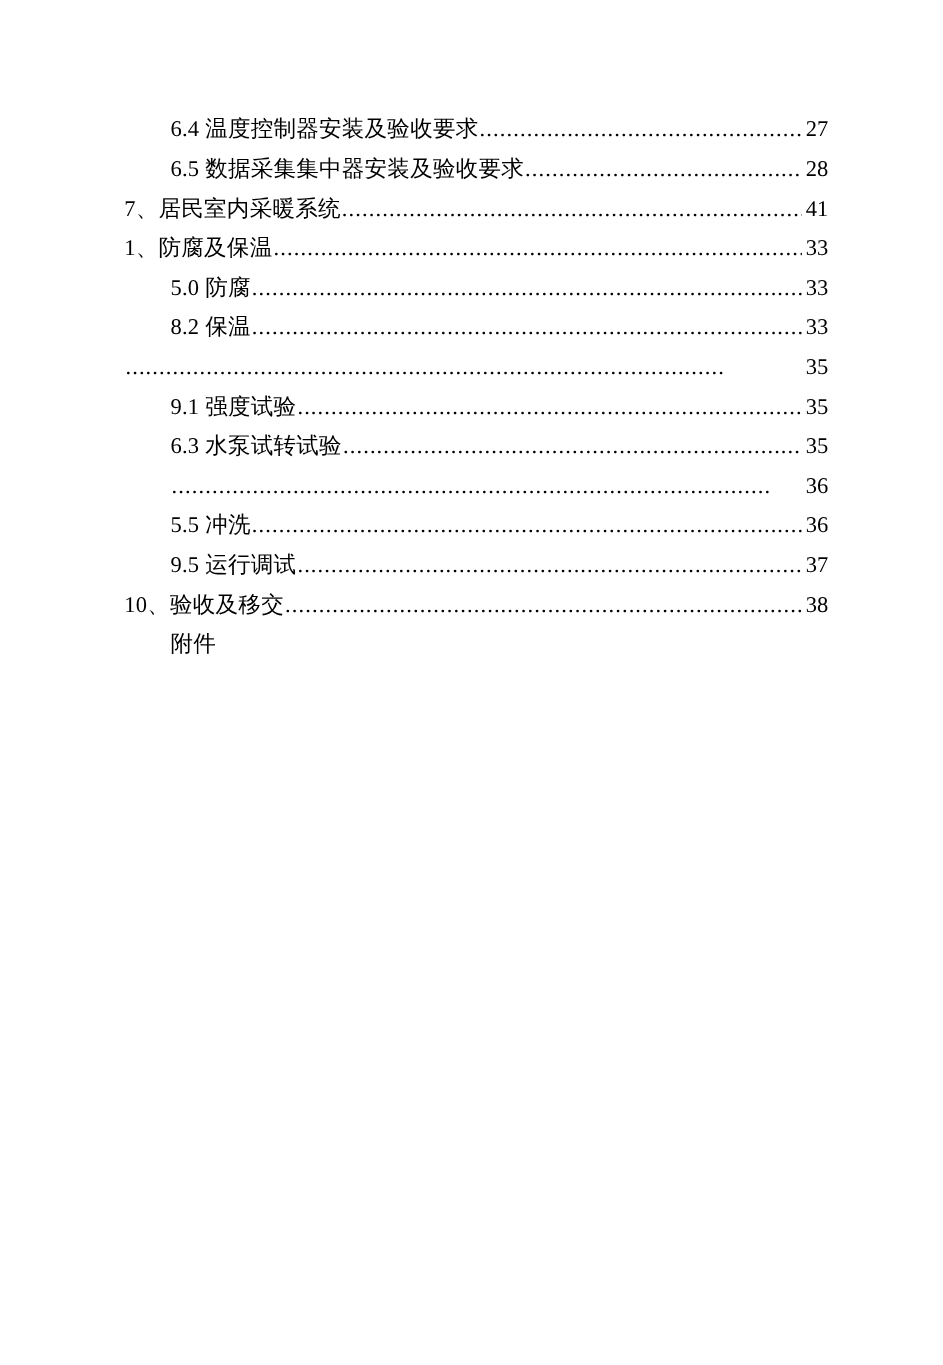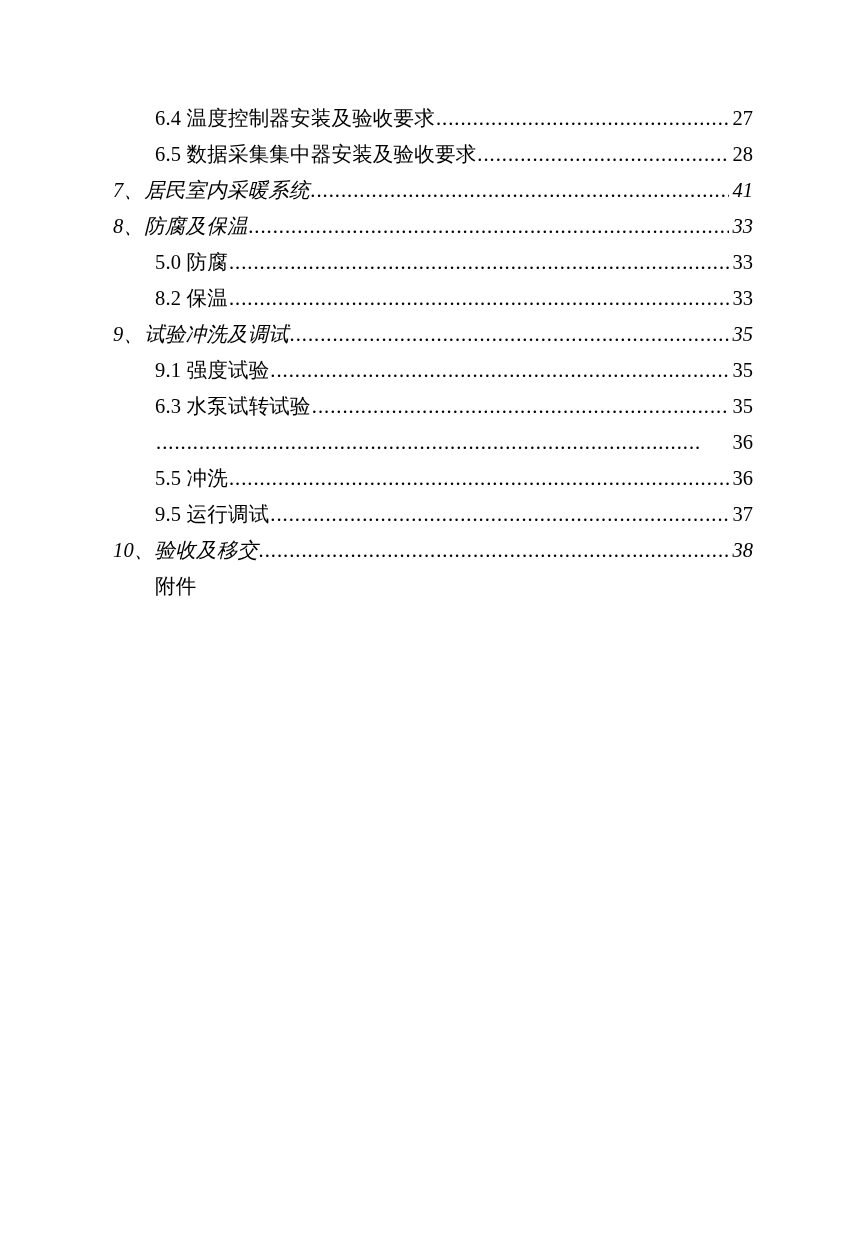--- a/index.html
+++ b/index.html
@@ -42,21 +42,21 @@
     margin: 0 1px;
     color: #000;
   }
   .toc-entry .page-num {
     flex: 0 0 auto;
     text-align: center;
     font-family: "Liberation Serif", "DejaVu Serif", serif;
     padding-left: 3px;
   }
   
-  .lvl-1 { padding-left: 0px; font-style: italic; }
+  .lvl-1 { padding-left: 0px; }
   .lvl-2 { padding-left: 42px; }
 
   .no-leader .leader { visibility: hidden; }
   .no-leader .page-num { visibility: hidden; }
 </style>
 </head>
 <body>
 
 <div class="page">
   <div class="toc" id="toc">
@@ -69,36 +69,35 @@
         <span class="label">6.5  数据采集集中器安装及验收要求</span>
         <span class="leader">.........................................................................................</span>
         <span class="page-num">28</span>
       </div>
       <div class="toc-entry lvl-1">
         <span class="label">7、居民室内采暖系统</span>
         <span class="leader">.........................................................................................</span>
         <span class="page-num">41</span>
       </div>
       <div class="toc-entry lvl-1">
-        <span class="label">8、防腐及保温</span>
+        <span class="label">1、防腐及保温</span>
         <span class="leader">.........................................................................................</span>
         <span class="page-num">33</span>
       </div>
       <div class="toc-entry lvl-2">
         <span class="label">5.0  防腐</span>
         <span class="leader">.........................................................................................</span>
         <span class="page-num">33</span>
       </div>
       <div class="toc-entry lvl-2">
         <span class="label">8.2  保温</span>
         <span class="leader">.........................................................................................</span>
         <span class="page-num">33</span>
       </div>
       <div class="toc-entry lvl-1">
-        <span class="label">9、试验冲洗及调试</span>
         <span class="leader">.........................................................................................</span>
         <span class="page-num">35</span>
       </div>
       <div class="toc-entry lvl-2">
         <span class="label">9.1  强度试验</span>
         <span class="leader">.........................................................................................</span>
         <span class="page-num">35</span>
       </div>
       <div class="toc-entry lvl-2">
         <span class="label">6.3  水泵试转试验</span>

